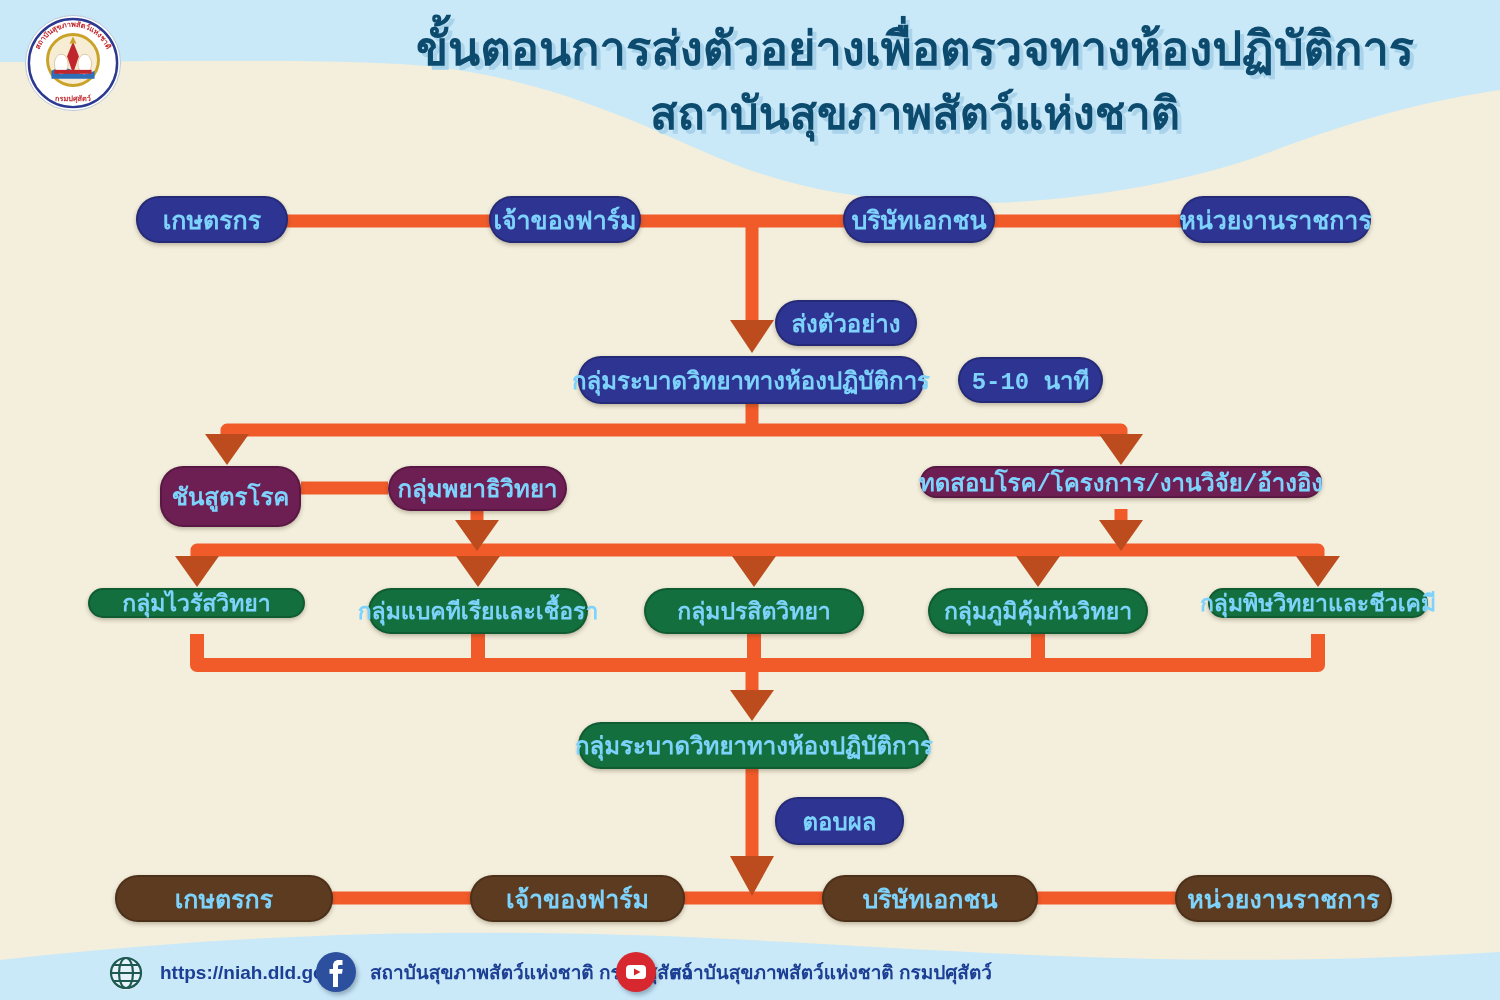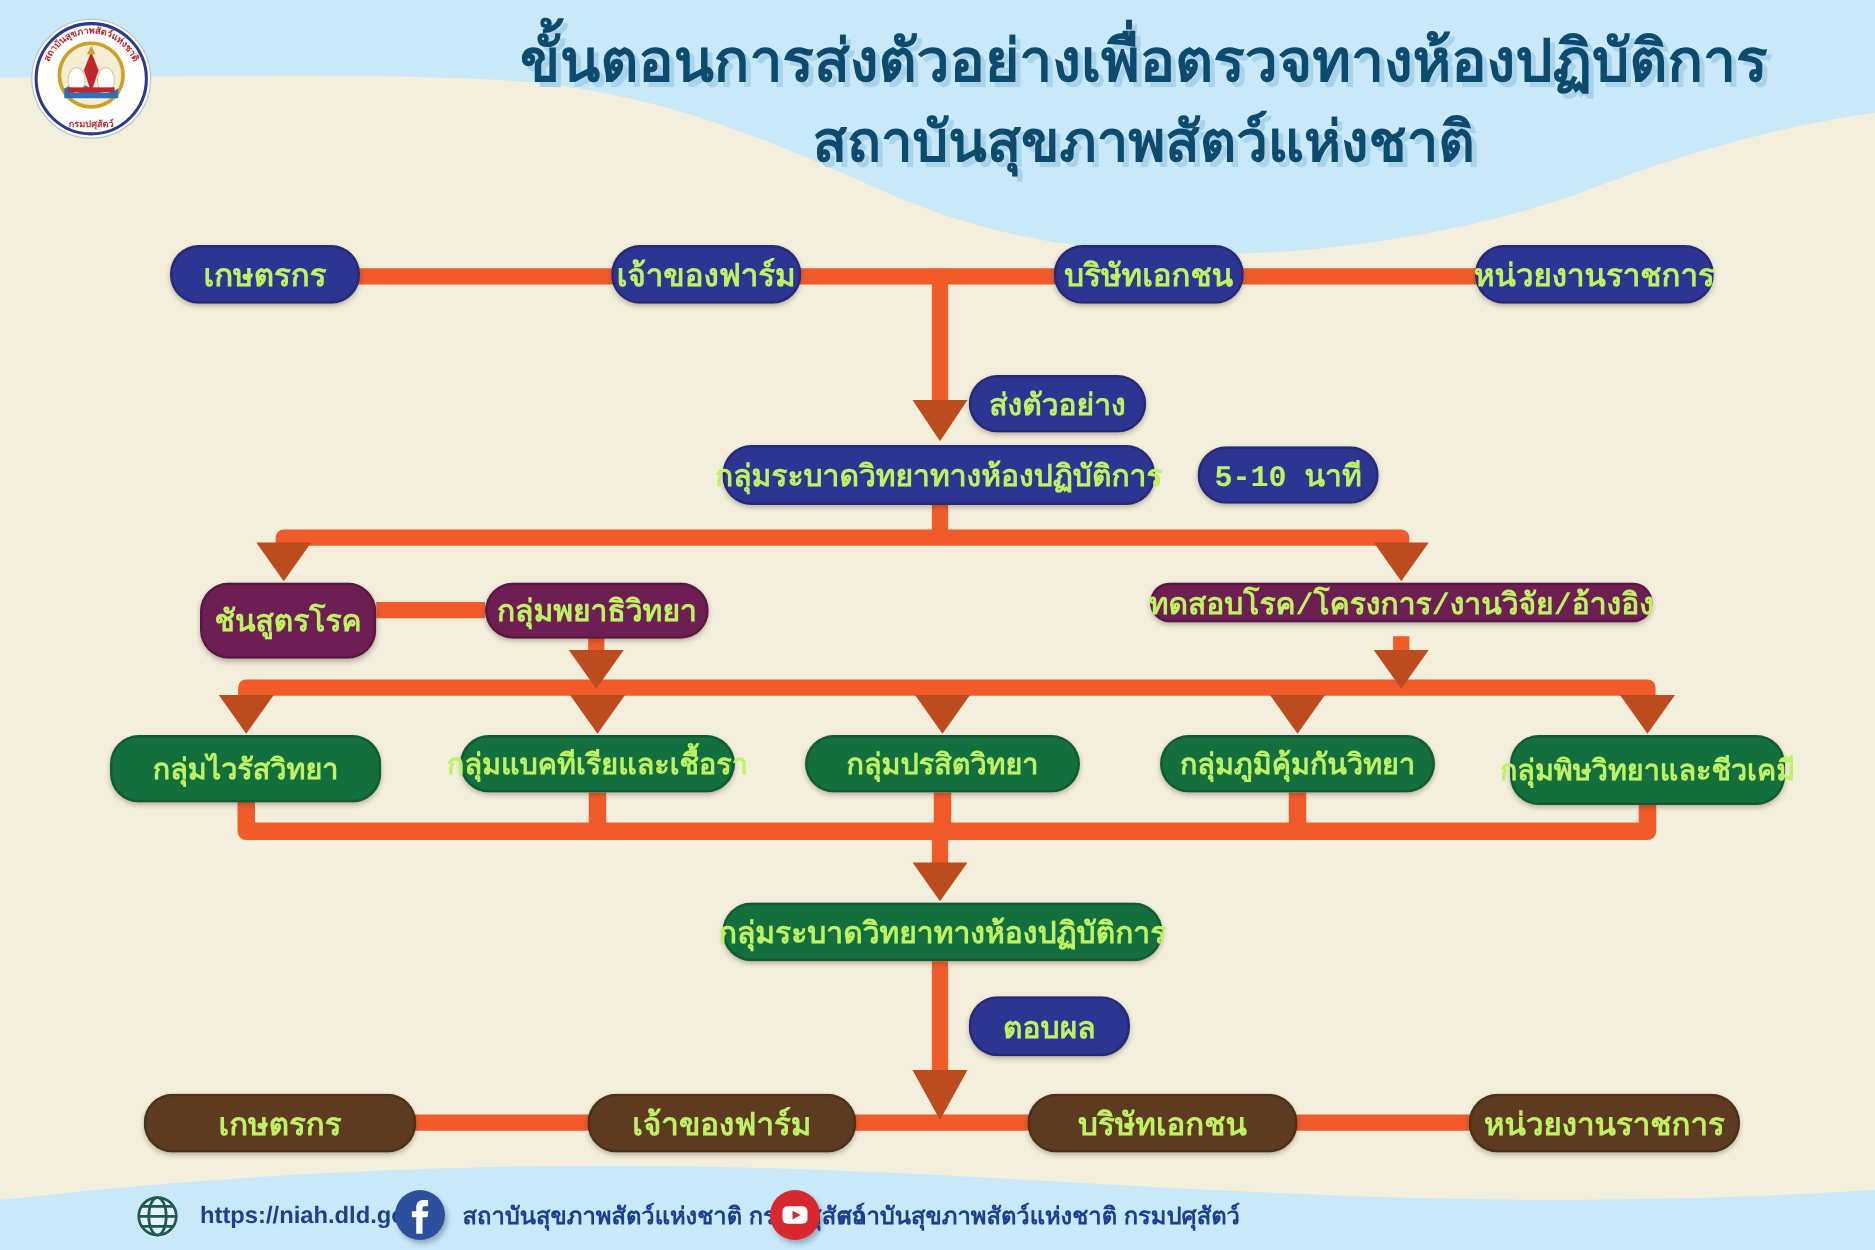--- a/index.html
+++ b/index.html
@@ -8,21 +8,21 @@
   .wave{position:absolute;left:0;z-index:0;}
   #headerWave{top:0;}
   #footerWave{bottom:0;}
   .title-wrap{position:absolute;left:330px;top:16px;width:1170px;text-align:center;z-index:3;}
   .title-line{color:#0c4a6e;font-weight:bold;text-shadow:4px 4px 0 #a9d3ea;line-height:1.4;}
   .title-line.l1{font-size:47px;}
   .title-line.l2{font-size:45px;}
   .logo{position:absolute;left:24px;top:14px;width:98px;height:98px;z-index:3;}
   svg.connectors{position:absolute;left:0;top:0;z-index:1;}
   .box{position:absolute;display:flex;align-items:center;justify-content:center;
-       border-radius:23px;color:#bef264;font-weight:bold;font-size:25px;z-index:2;
+       border-radius:23px;color:#7dd3fc;font-weight:bold;font-size:25px;z-index:2;
        border:2px solid rgba(0,0,0,0.18);box-sizing:border-box;white-space:nowrap;
        box-shadow:0 2px 4px rgba(60,40,20,0.3);}
   .blue{background:#2e3492;}
   .purple{background:#6d1e53;}
   .green{background:#136f3e;}
   .brown{background:#5d3b20;}
   .fs23{font-size:23px;}
   .fs24{font-size:24px;}
   .footer-item{position:absolute;display:flex;align-items:center;z-index:3;}
   .footer-text{color:#1c3f94;font-weight:bold;font-size:19px;margin-left:14px;}
@@ -105,25 +105,25 @@
   <div class="box blue" style="left:1180px;top:196px;width:191px;height:47px;">หน่วยงานราชการ</div>
 
   <div class="box blue fs24" style="left:775px;top:300px;width:142px;height:46px;">ส่งตัวอย่าง</div>
   <div class="box blue fs24" style="left:578px;top:356px;width:346px;height:48px;">กลุ่มระบาดวิทยาทางห้องปฏิบัติการ</div>
   <div class="box blue fs24" style="left:958px;top:357px;width:145px;height:46px;font-family:Liberation Mono, monospace;">5-10 นาที</div>
 
   <div class="box purple fs24" style="left:160px;top:466px;width:141px;height:61px;">ชันสูตรโรค</div>
   <div class="box purple fs24" style="left:388px;top:466px;width:179px;height:45px;">กลุ่มพยาธิวิทยา</div>
   <div class="box purple fs24" style="left:920px;top:466px;width:402px;height:32px;font-family:Liberation Mono, monospace;">ทดสอบโรค/โครงการ/งานวิจัย/อ้างอิง</div>
 
-  <div class="box green fs23" style="left:88px;top:588px;width:217px;height:54px;">กลุ่มไวรัสวิทยา</div>
+  <div class="box green fs23" style="left:88px;top:588px;width:217px;height:30px;">กลุ่มไวรัสวิทยา</div>
   <div class="box green fs23" style="left:368px;top:588px;width:220px;height:46px;">กลุ่มแบคทีเรียและเชื้อรา</div>
   <div class="box green fs23" style="left:644px;top:588px;width:220px;height:46px;">กลุ่มปรสิตวิทยา</div>
   <div class="box green fs23" style="left:928px;top:588px;width:220px;height:46px;">กลุ่มภูมิคุ้มกันวิทยา</div>
-  <div class="box green fs23" style="left:1208px;top:588px;width:220px;height:56px;">กลุ่มพิษวิทยาและชีวเคมี</div>
+  <div class="box green fs23" style="left:1208px;top:588px;width:220px;height:30px;">กลุ่มพิษวิทยาและชีวเคมี</div>
 
   <div class="box green fs24" style="left:578px;top:722px;width:352px;height:47px;">กลุ่มระบาดวิทยาทางห้องปฏิบัติการ</div>
   <div class="box blue fs24" style="left:775px;top:797px;width:129px;height:48px;">ตอบผล</div>
 
   <div class="box brown" style="left:115px;top:875px;width:218px;height:47px;">เกษตรกร</div>
   <div class="box brown" style="left:470px;top:875px;width:215px;height:47px;">เจ้าของฟาร์ม</div>
   <div class="box brown" style="left:822px;top:875px;width:216px;height:47px;">บริษัทเอกชน</div>
   <div class="box brown" style="left:1175px;top:875px;width:217px;height:47px;">หน่วยงานราชการ</div>
 
   <div class="footer-item" style="left:106px;top:953px;">

